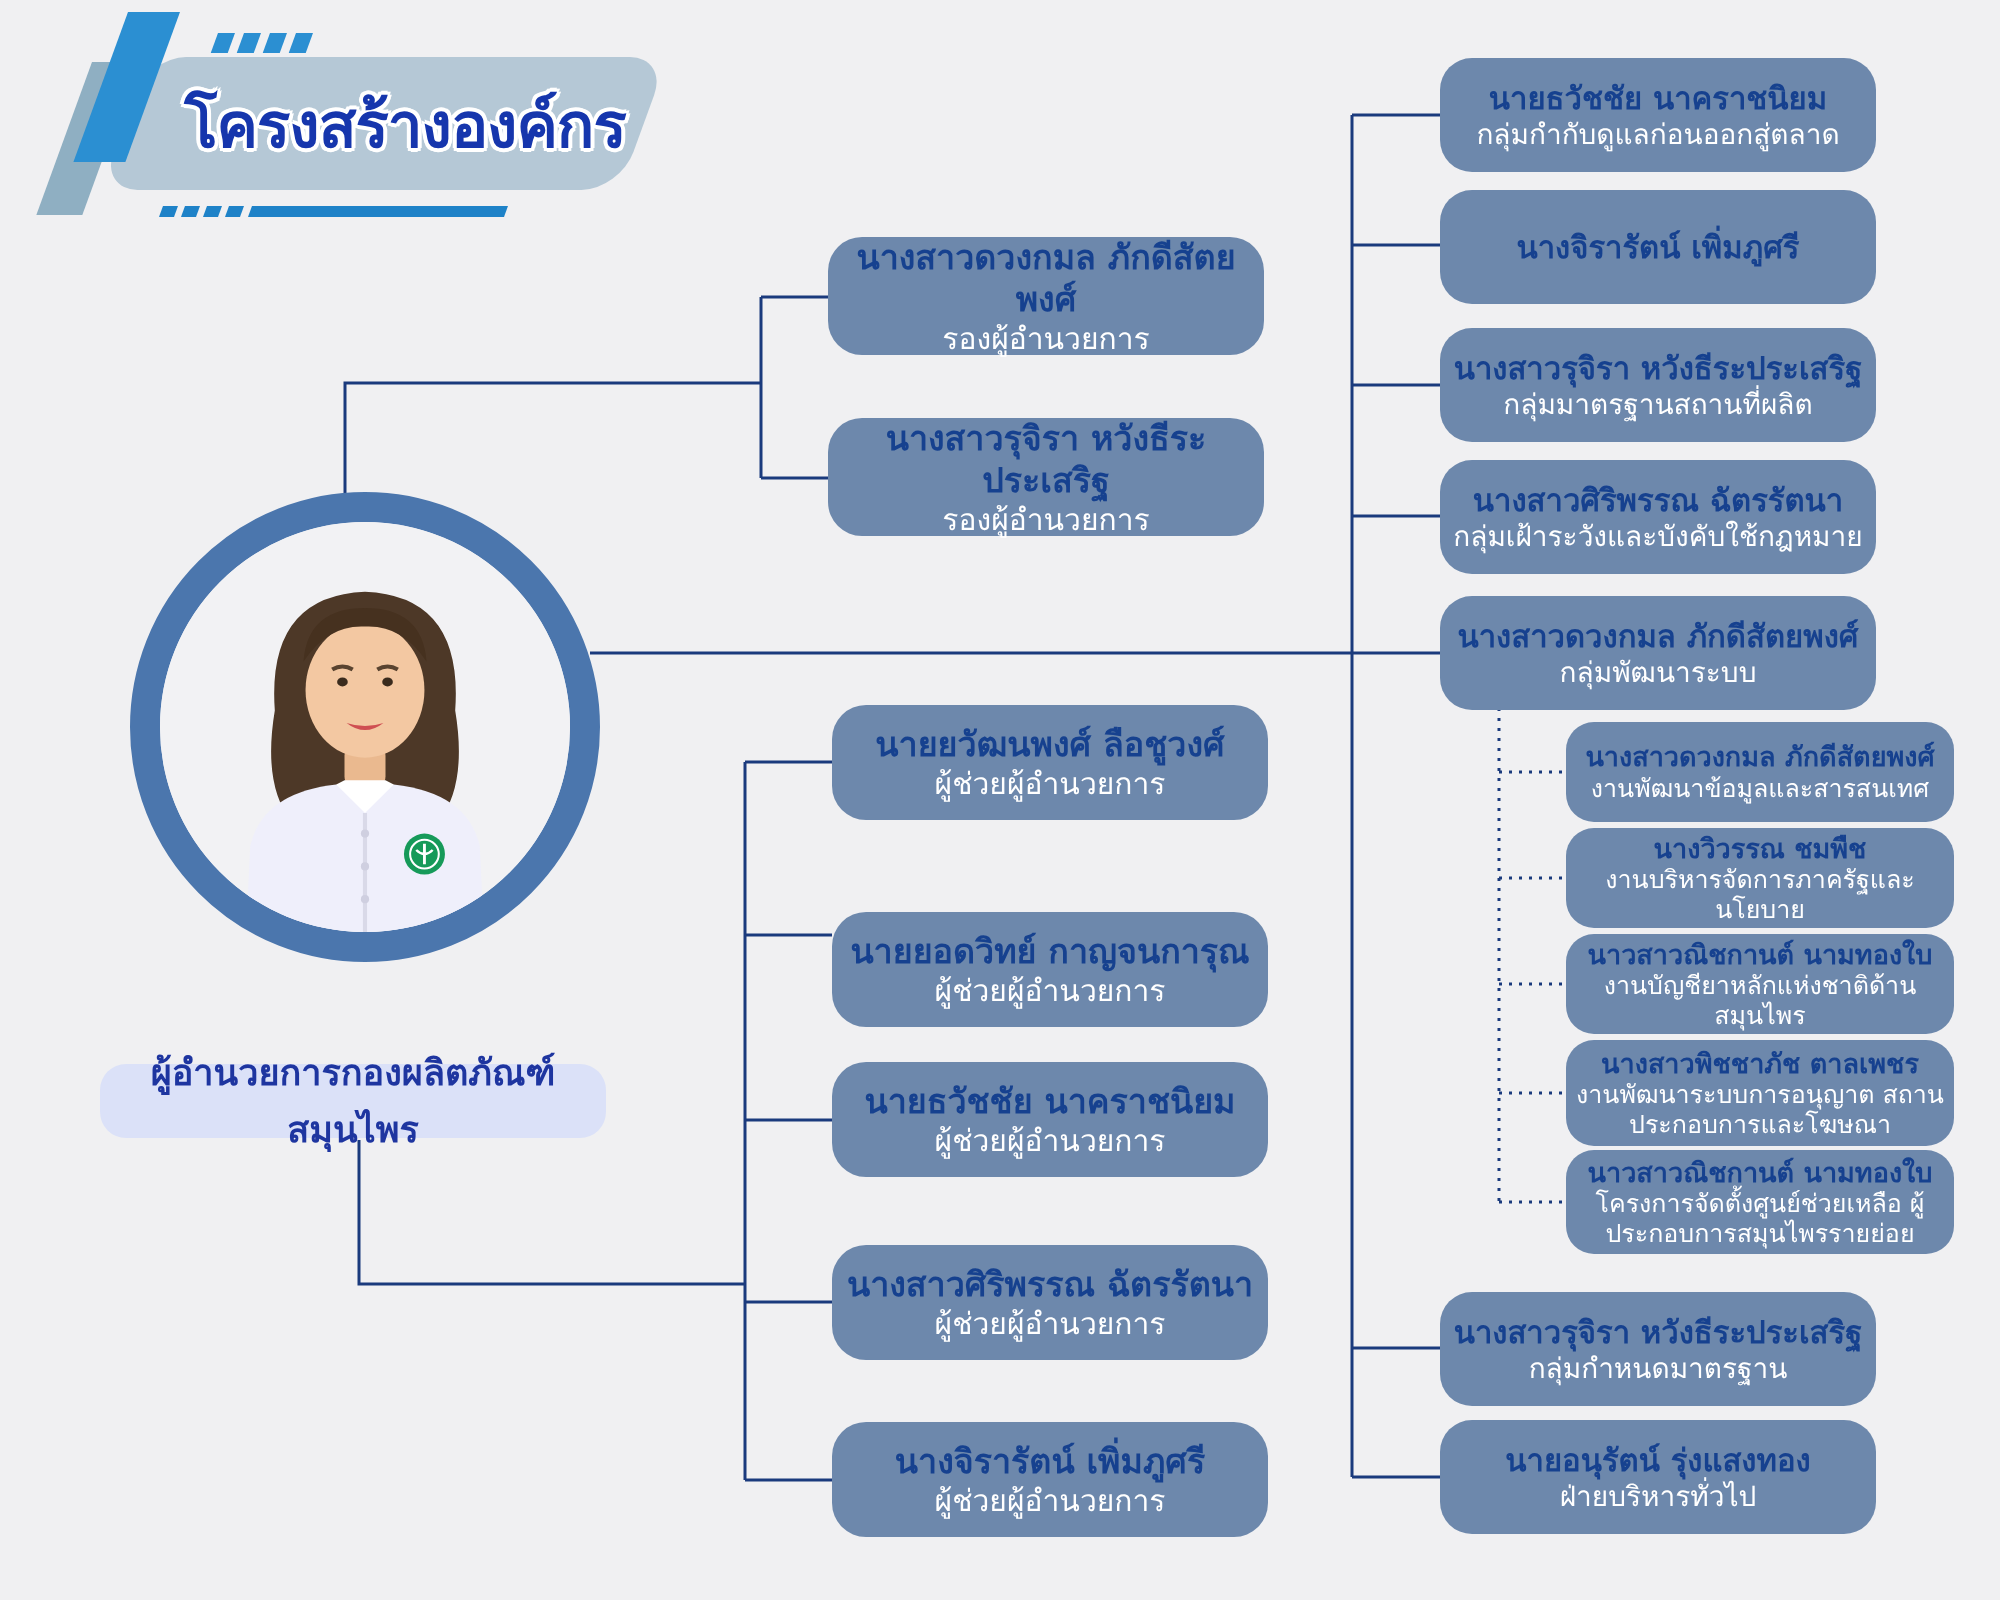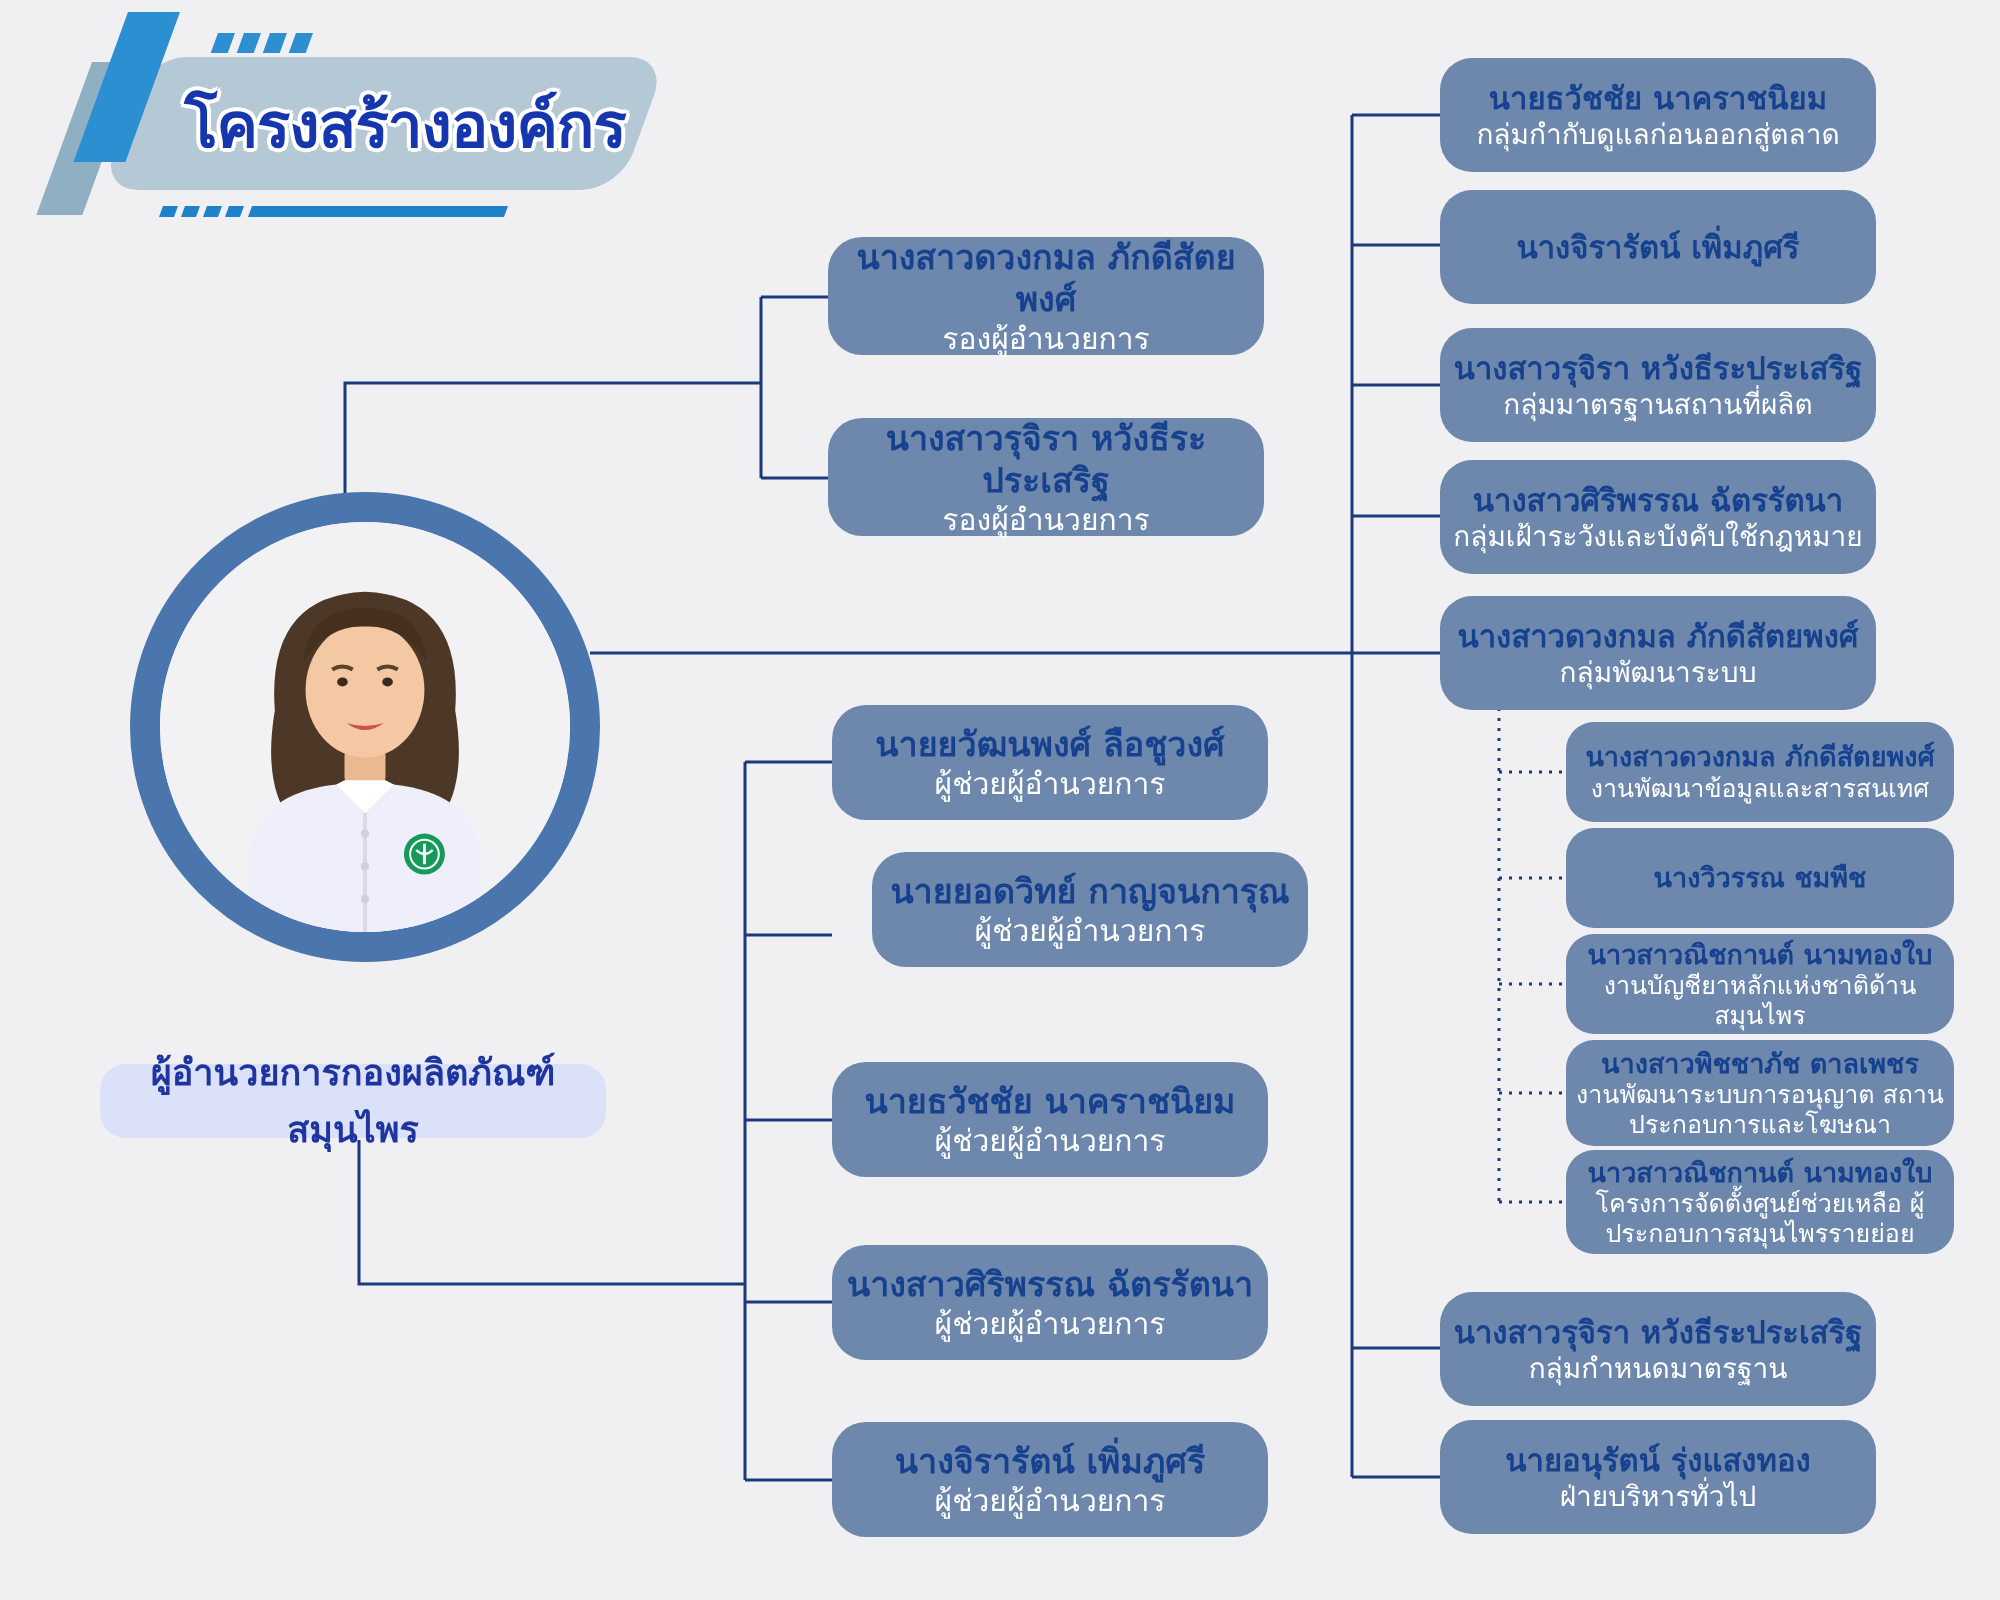--- a/index.html
+++ b/index.html
@@ -42,21 +42,21 @@
   .node{position:absolute;background:#6d88ac;border-radius:34px;z-index:2;
     display:flex;flex-direction:column;justify-content:center;align-items:center;
     text-align:center;padding:16px 10px;box-sizing:border-box;}
   .node .nm{color:#16418f;font-weight:bold;line-height:1.25;}
   .node .rl{color:#ffffff;line-height:1.2;}
   .node-lg{left:832px;width:436px;height:115px;}
   .node-lg .nm{font-size:34px;}
   .node-lg .rl{font-size:30px;}
   .dep-1{left:828px;top:237px;width:436px;height:118px;}
   .dep-2{left:828px;top:418px;width:436px;height:118px;}
-  .asst-1{top:705px;} .asst-2{top:852px;margin-left:40px;} .asst-3{top:1062px;} .asst-4{top:1245px;} .asst-5{top:1422px;}
+  .asst-1{top:705px;} .asst-2{top:912px;} .asst-3{top:1062px;} .asst-4{top:1245px;} .asst-5{top:1422px;}
   .node-rt{left:1440px;width:436px;height:114px;border-radius:32px;}
   .node-rt .nm{font-size:31px;}
   .node-rt .rl{font-size:28px;}
   .grp-1{top:58px;} .grp-2{top:190px;} .grp-3{top:328px;} .grp-4{top:460px;}
   .grp-5{top:596px;} .grp-6{top:1292px;} .grp-7{top:1420px;}
   .node-sub{left:1566px;width:388px;height:100px;border-radius:28px;}
   .node-sub .nm{font-size:27px;}
   .node-sub .rl{font-size:25px;line-height:1.18;}
   .sub-1{top:722px;} .sub-2{top:828px;} .sub-3{top:934px;}
   .sub-4{top:1040px;height:106px;} .sub-5{top:1150px;height:104px;}
@@ -211,20 +211,21 @@
     <span class="nm">นายอนุรัตน์ รุ่งแสงทอง</span>
     <span class="rl">ฝ่ายบริหารทั่วไป</span>
   </div>
 
   <div class="node node-sub sub-1">
     <span class="nm">นางสาวดวงกมล ภักดีสัตยพงศ์</span>
     <span class="rl">งานพัฒนาข้อมูลและสารสนเทศ</span>
   </div>
   <div class="node node-sub sub-2">
     <span class="nm">นางวิวรรณ ชมพืช</span>
+    <span class="rl">งานบริหารจัดการภาครัฐและนโยบาย</span>
   </div>
   <div class="node node-sub sub-3">
     <span class="nm">นาวสาวณิชกานต์ นามทองใบ</span>
     <span class="rl">งานบัญชียาหลักแห่งชาติด้านสมุนไพร</span>
   </div>
   <div class="node node-sub sub-4">
     <span class="nm">นางสาวพิชชาภัช ตาลเพชร</span>
     <span class="rl">งานพัฒนาระบบการอนุญาต สถานประกอบการและโฆษณา</span>
   </div>
   <div class="node node-sub sub-5">

